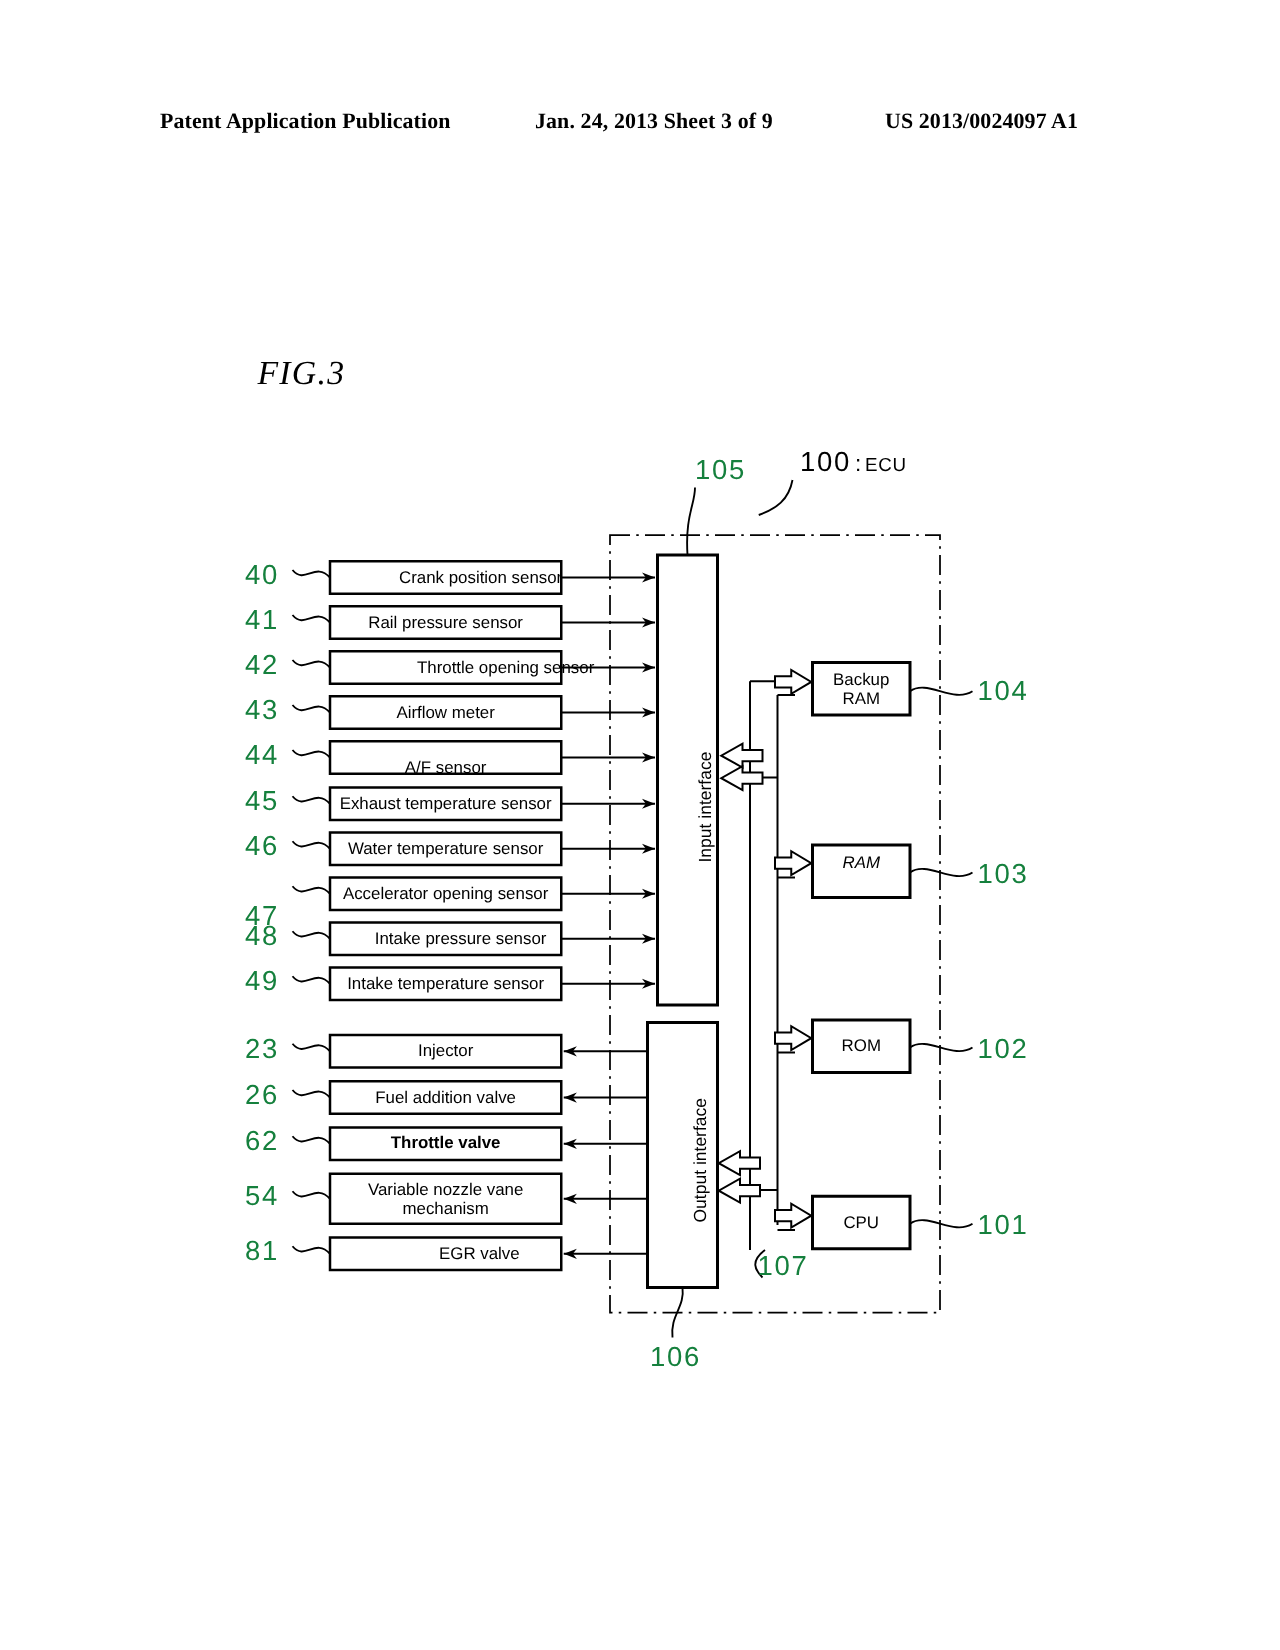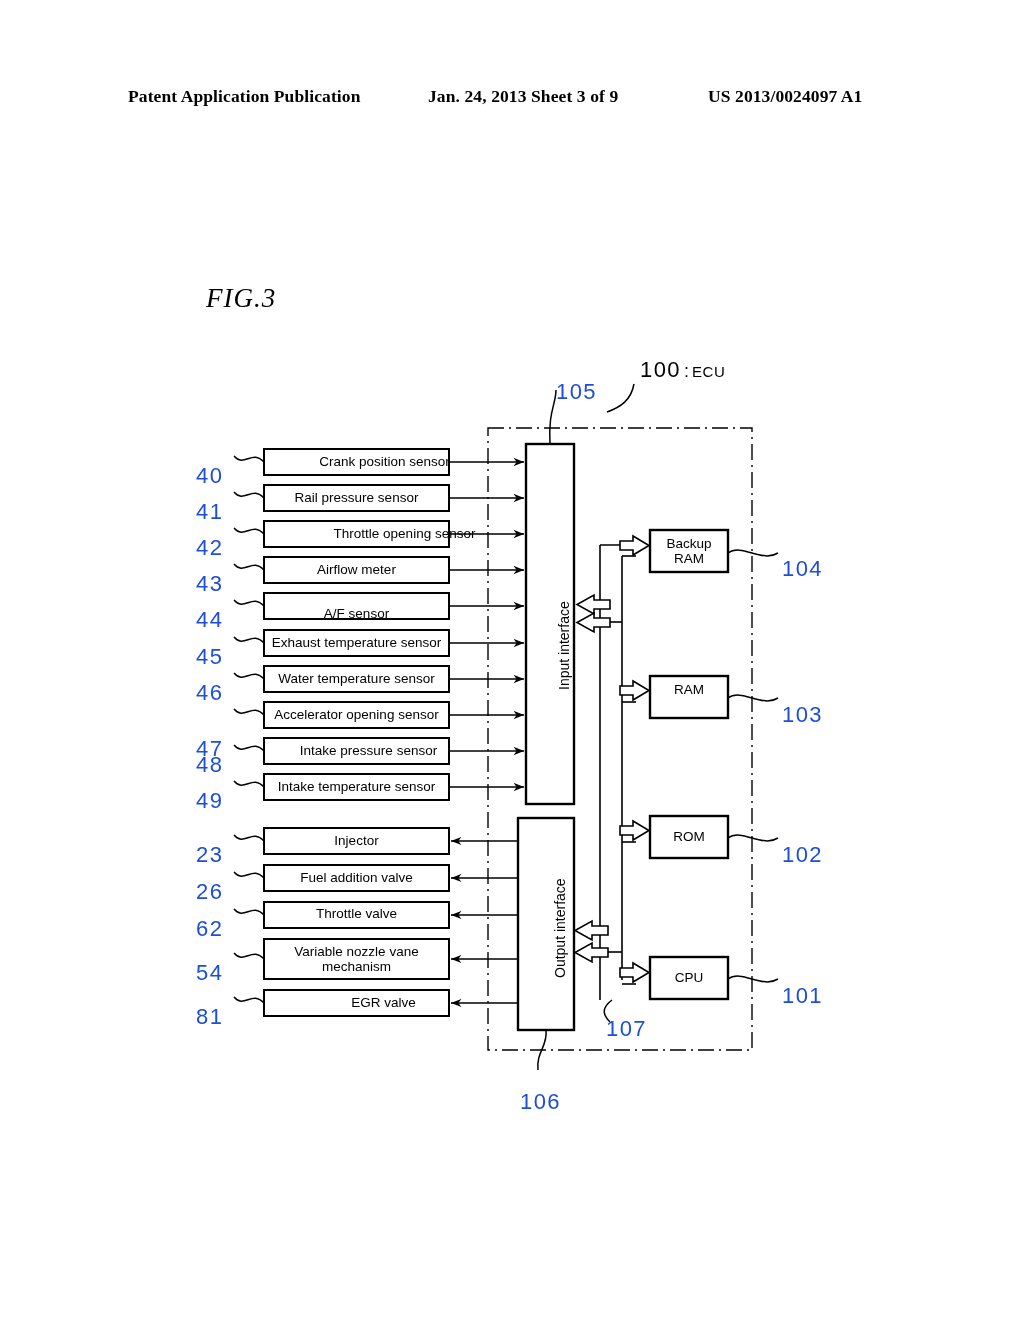--- a/index.html
+++ b/index.html
@@ -67,23 +67,22 @@
     align-items: center;
     justify-content: center;
     text-align: center;
     white-space: normal;
   }
   .refnum {
     position: absolute;
     font-family: "Liberation Sans", sans-serif;
     font-size: 22px;
     letter-spacing: 1.4px;
-    color: #1d4ed8;
-    white-space: nowrap;
-    margin-top: 16px;
+    color: #15803d;
+    white-space: nowrap;
   }
   .vert-label {
     position: absolute;
     font-family: "Liberation Sans", sans-serif;
     font-size: 14px;
     color: #000;
     white-space: nowrap;
     transform-origin: 0 0;
     transform: rotate(-90deg);
   }
@@ -272,25 +271,25 @@
 <div class="dgm-text box-label" style="left:264px; top:774px; width:185px; height:26px;">Intake temperature sensor</div>
 
 <div class="refnum" style="left:196px; top:826px;">23</div>
 <div class="refnum" style="left:196px; top:863px;">26</div>
 <div class="refnum" style="left:196px; top:900px;">62</div>
 <div class="refnum" style="left:196px; top:944px;">54</div>
 <div class="refnum" style="left:196px; top:988px;">81</div>
 
 <div class="dgm-text box-label" style="left:264px; top:828px; width:185px; height:26px;">Injector</div>
 <div class="dgm-text box-label" style="left:264px; top:865px; width:185px; height:26px;">Fuel addition valve</div>
-<div class="dgm-text box-label" style="left:264px; top:902px; width:185px; height:24px;">Throttle valve</div>
+<div class="dgm-text box-label" style="left:264px; top:902px; width:185px; height:24px;font-weight:bold;">Throttle valve</div>
 <div class="dgm-text box-label" style="left:272px; top:939px; width:169px; height:40px;">Variable nozzle vane mechanism</div>
 <div class="dgm-text box-label" style="left:264px; top:990px; width:185px; height:26px;padding-left:27px;">EGR valve</div>
 
 <div class="dgm-text box-label" style="left:652px; top:530px; width:74px; height:42px;text-align:center;">Backup RAM</div>
-<div class="dgm-text box-label" style="left:652px; top:676px; width:74px; height:27px;">RAM</div>
+<div class="dgm-text box-label" style="left:652px; top:676px; width:74px; height:27px;font-style:italic;">RAM</div>
 <div class="dgm-text box-label" style="left:652px; top:816px; width:74px; height:42px;">ROM</div>
 <div class="dgm-text box-label" style="left:652px; top:957px; width:74px; height:42px;">CPU</div>
 
 <div class="refnum" style="left:782px; top:540px;">104</div>
 <div class="refnum" style="left:782px; top:686px;">103</div>
 <div class="refnum" style="left:782px; top:826px;">102</div>
 <div class="refnum" style="left:782px; top:967px;">101</div>
 
 </body></html>

